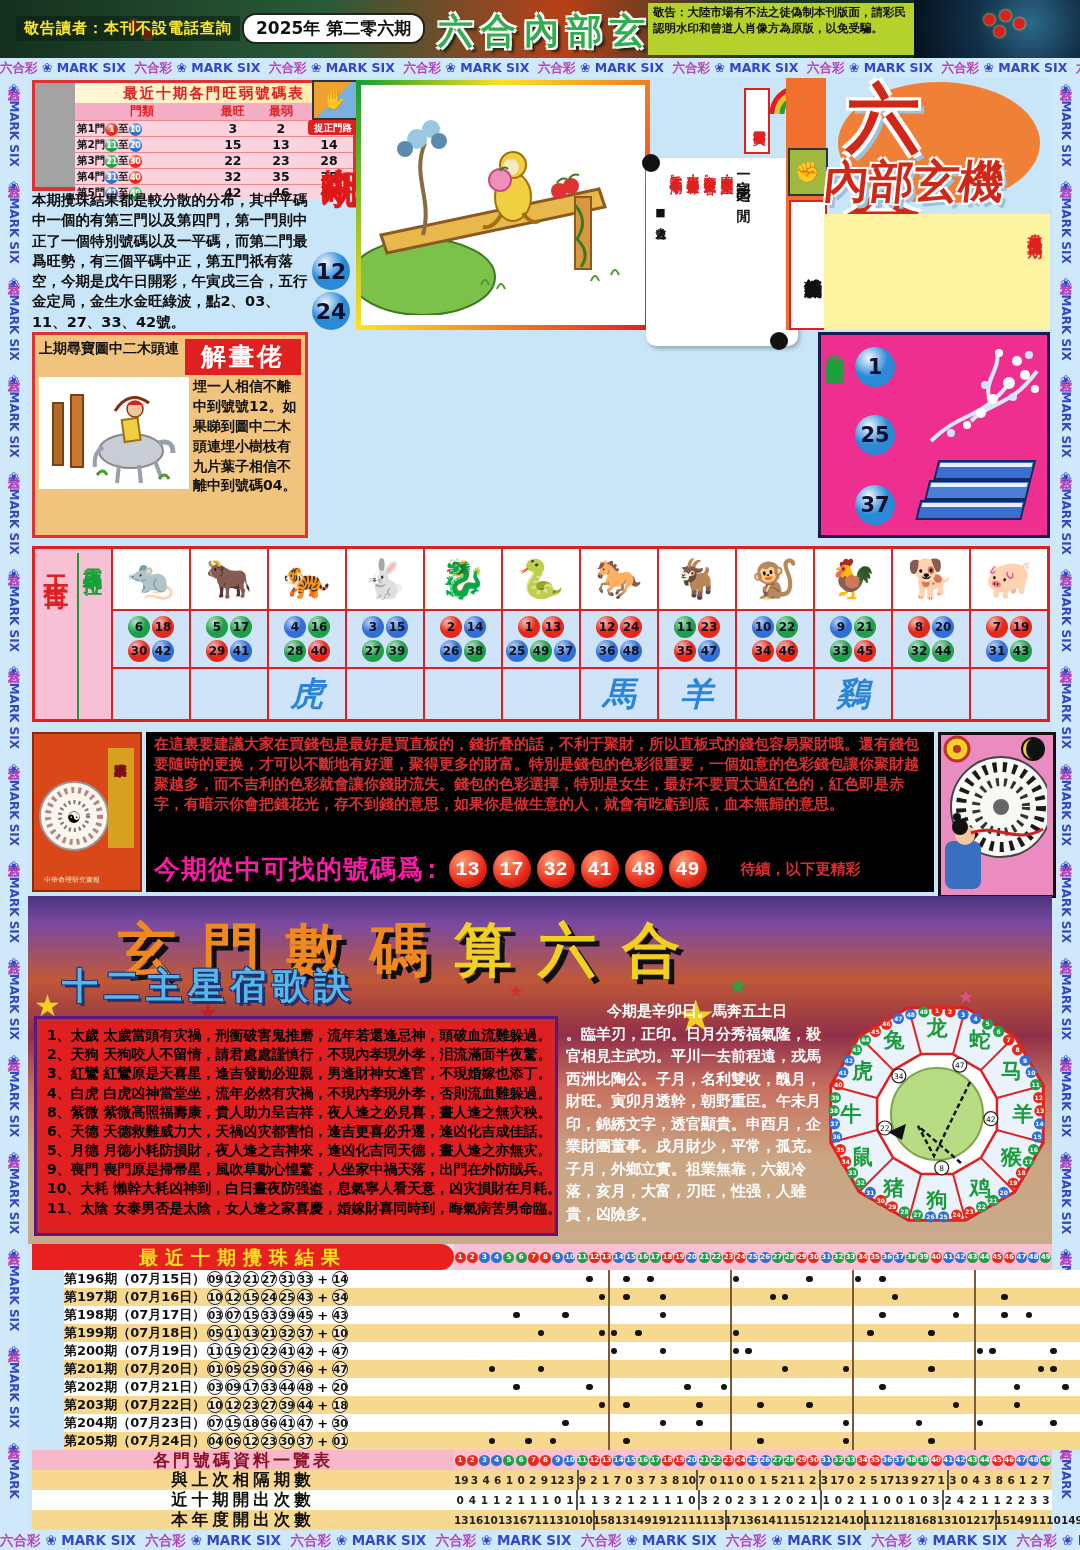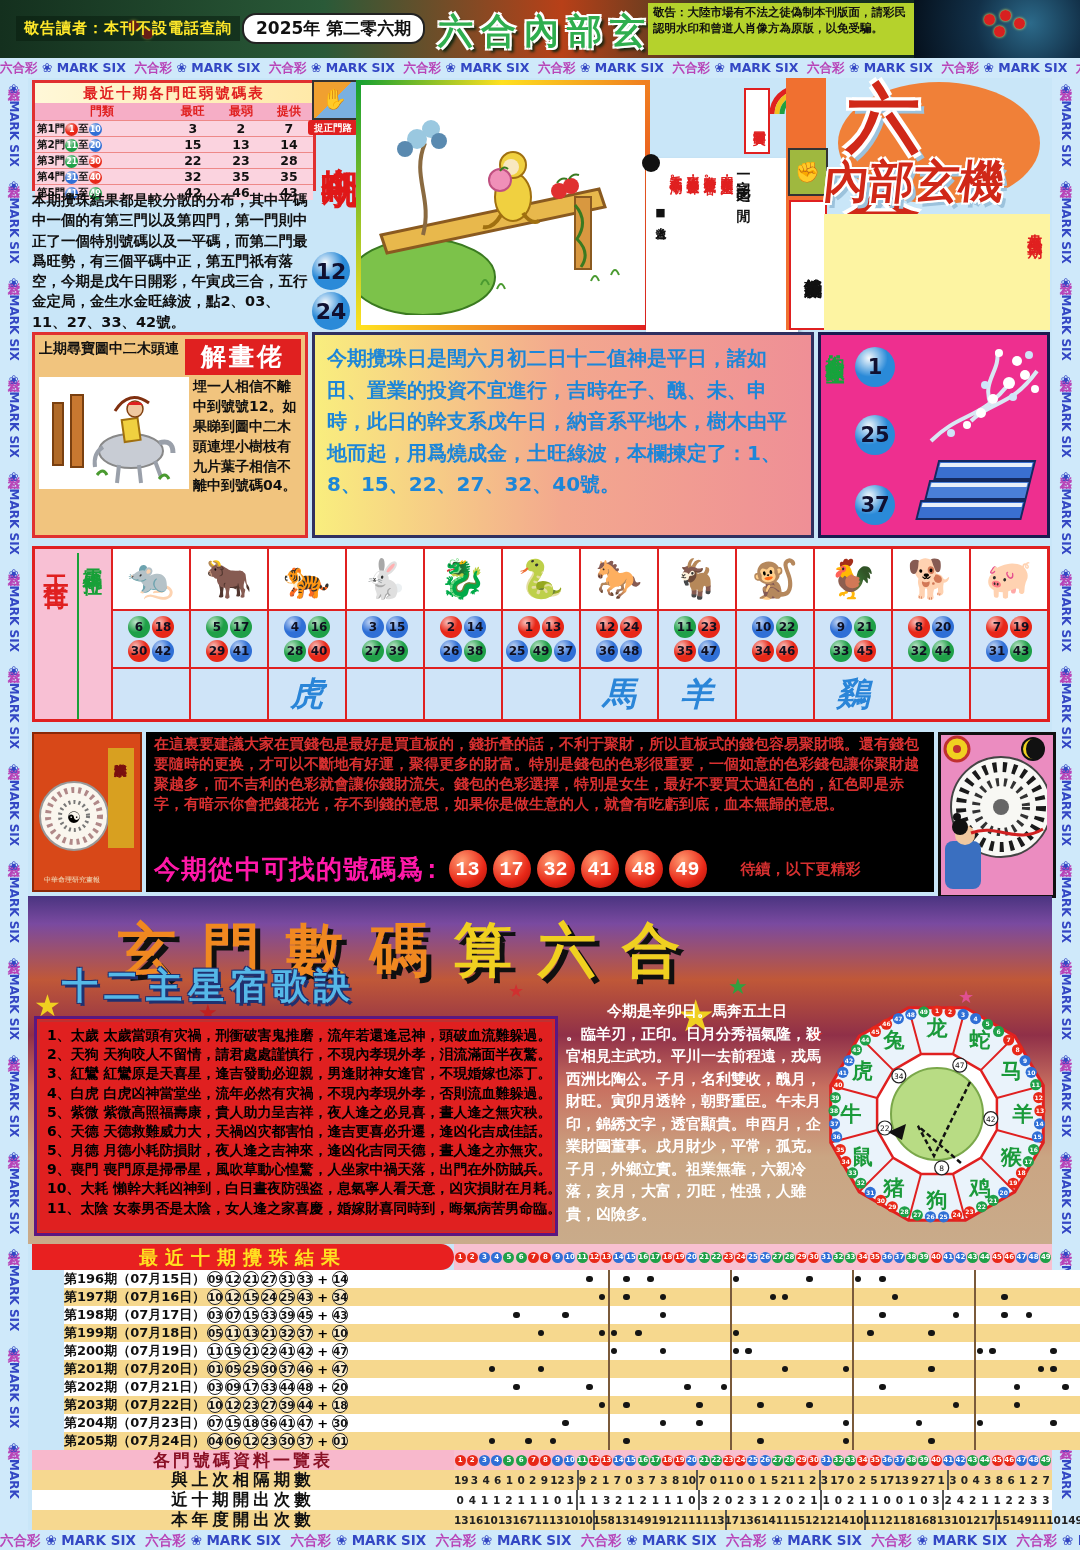--- a/index.html
+++ b/index.html
@@ -26,21 +26,21 @@
   #strip-top{top:58px;height:20px;font-size:12.5px;line-height:20px;}
   #strip-bottom{top:1530px;height:20px;font-size:13.5px;line-height:20px;}
   .strip-v{top:78px;width:28px;height:1452px;background:#cfe9fa;color:#3347c4;font-weight:bold;
        writing-mode:vertical-rl;font-size:12px;overflow:hidden;line-height:28px;}
   #strip-left{left:0;}
   #strip-right{left:1052px;}
   .u-cn{color:#b845b8;}
   .u-fl{color:#3347c4;}
   
   #tbl{left:32px;top:80px;width:278px;height:104px;border:3px solid #e03030;background:#a3a3a3;
-       border-bottom-width:4px;}
+       border-bottom-width:4px;padding-left:40px;}
   #tbl-title{height:20px;background:linear-gradient(90deg,#fff8d8,#ffe9a8);color:#e02020;
        font-weight:bold;font-size:14.5px;text-align:center;letter-spacing:2px;line-height:20px;}
   #tbl table{border-collapse:collapse;width:100%;}
   #tbl th{background:#f6aec6;color:#e02020;font-size:12px;padding:0;height:15px;}
   #tbl td{background:#fbd3df;color:#111;font-size:12.5px;font-weight:bold;text-align:center;
        height:13px;padding:0;border-top:1px solid #e88;}
   #tbl td.gate{font-size:10.5px;text-align:left;padding-left:2px;white-space:nowrap;}
   
   #intro{left:32px;top:190px;width:280px;height:138px;font-size:14.5px;font-weight:bold;
        color:#101010;line-height:1.4;}
@@ -331,21 +331,20 @@
         <rect x="84" y="42" width="16" height="22" fill="#f0d040" stroke="#a07010" stroke-width="2" transform="rotate(-8 92 52)"></rect>
         <circle cx="96" cy="32" r="8" fill="#f0c8a0" stroke="#804010" stroke-width="1.5"></circle>
         <path d="M88,28 a9,6 0 0 1 16,0" fill="#e02020"></path>
         <path d="M76,34 q14,-22 34,-8" fill="none" stroke="#803010" stroke-width="3"></path>
         <path d="M58,98 q6,-8 10,0 M120,102 q6,-8 10,0" stroke="#4a9a30" stroke-width="3" fill="none"></path>
       </svg>
     </div>
     <span>上期尋寶圖中二木頭連埋一人相信不離中到號號12。如果睇到圖中二木頭連埋小樹枝有九片葉子相信不離中到號碼04。</span>
   </div>
 
-  <div id="bluebox" class="abs">今期攪珠日是閏六月初二日十二值神是平日，諸如田、置業的投資不宜進行，吉時在子、醜、未、申時，此日的幹支系戊午日，納音系平地木，樹木由平地而起，用爲燒成金，土旺綠波，本欄揀定了：1、8、15、22、27、32、40號。</div>
 
   <div id="goldbox" class="abs">
     <div id="gold-label">今期金數生旺:</div>
     <div class="goldball bigball" style="left:34px;top:12px;">1</div>
     <div class="goldball bigball" style="left:34px;top:80px;">25</div>
     <div class="goldball bigball" style="left:34px;top:150px;">37</div>
     <svg class="abs" style="left:100px;top:6px;" width="126" height="110" viewBox="0 0 126 110">
       <path d="M10,100 C40,70 60,80 90,40 M50,80 C70,60 90,66 116,30 M70,64 C60,40 80,30 76,10" stroke="#d8e8f4" stroke-width="4" fill="none"></path>
       <g fill="#ffffff">
           <circle cx="88" cy="42" r="6"></circle>
@@ -608,21 +607,21 @@
     <span class="star" style="left:700px;top:78px;color:#30a040;font-size:22px;">★</span>
     <span class="star" style="left:930px;top:90px;color:#e05090;font-size:18px;">★</span>
     <span class="star" style="left:648px;top:94px;color:#f0d020;font-size:44px;">★</span>
     <span class="star" style="left:780px;top:128px;color:#d03030;font-size:18px;">★</span>
     <div id="bn-sub">十二主星宿歌訣</div>
     <div id="starlist">
         <div class="star-line">1、太歲 太歲當頭有灾禍，刑衝破害鬼推磨，流年若還逢忌神，頭破血流難躲過。</div>
         <div class="star-line">2、天狗 天狗咬人不留情，請君處處謹慎行，不現內孝現外孝，泪流滿面半夜驚。</div>
         <div class="star-line">3、紅鸞 紅鸞原是天喜星，逢吉發動必迎親，男逢財神女逢官，不現婚嫁也添丁。</div>
         <div class="star-line">4、白虎 白虎凶神當堂坐，流年必然有灾禍，不現內孝現外孝，否則流血難躲過。</div>
-        <div class="star-line">5、紫微 紫微高照福壽康，貴人助力呈吉祥，夜人逢之必見喜，晝人逢之無灾秧。</div>
+        <div class="star-line">8、紫微 紫微高照福壽康，貴人助力呈吉祥，夜人逢之必見喜，晝人逢之無灾秧。</div>
         <div class="star-line">6、天德 天德救難威力大，天禍凶灾都害怕，逢吉更喜必升遷，逢凶化吉成佳話。</div>
         <div class="star-line">5、月德 月德小耗防損財，夜人逢之吉神來，逢凶化吉同天德，晝人逢之亦無灾。</div>
         <div class="star-line">9、喪門 喪門原是掃帚星，風吹草動心惶驚，人坐家中禍天落，出門在外防賊兵。</div>
         <div class="star-line">10、大耗 懶幹大耗凶神到，白日晝夜防强盗，息氣寧人看天意，凶灾損財在月耗。</div>
         <div class="star-line">11、太陰 女泰男否是太陰，女人逢之家喜慶，婚嫁財喜同時到，晦氣病苦男命臨。</div>
       </div>
     <div id="starpara">
       <span class="ind">今期是辛卯日。馬奔五土日</span><span>。臨羊刃，正印。日月分秀福氣隆，殺官相見主武功。平川一去前程遠，戎馬西洲比陶公。子月，名利雙收，醜月，財旺。寅卯月透幹，朝野重臣。午未月印，錦綉文字，透官顯貴。申酉月，企業財團董事。戌月財少，平常，孤克。子月，外鄉立實。祖業無靠，六親冷落，亥月，大富，刃旺，性强，人雖貴，凶險多。</span>
     </div>
     <div id="wheel"><svg width="230" height="252" viewBox="0 0 230 252">

